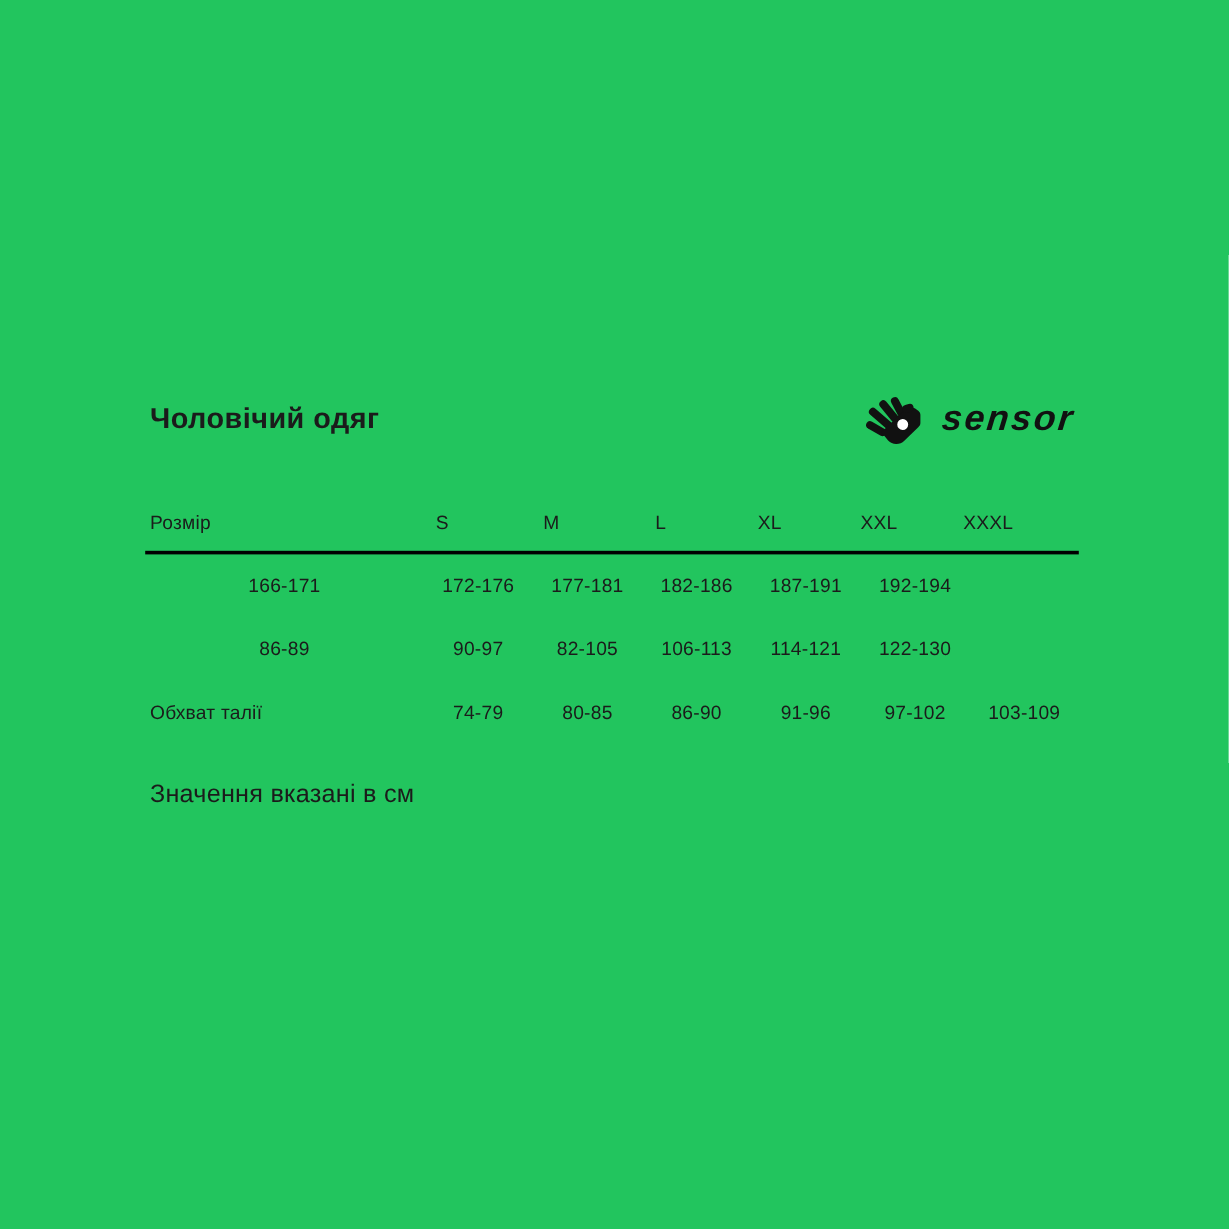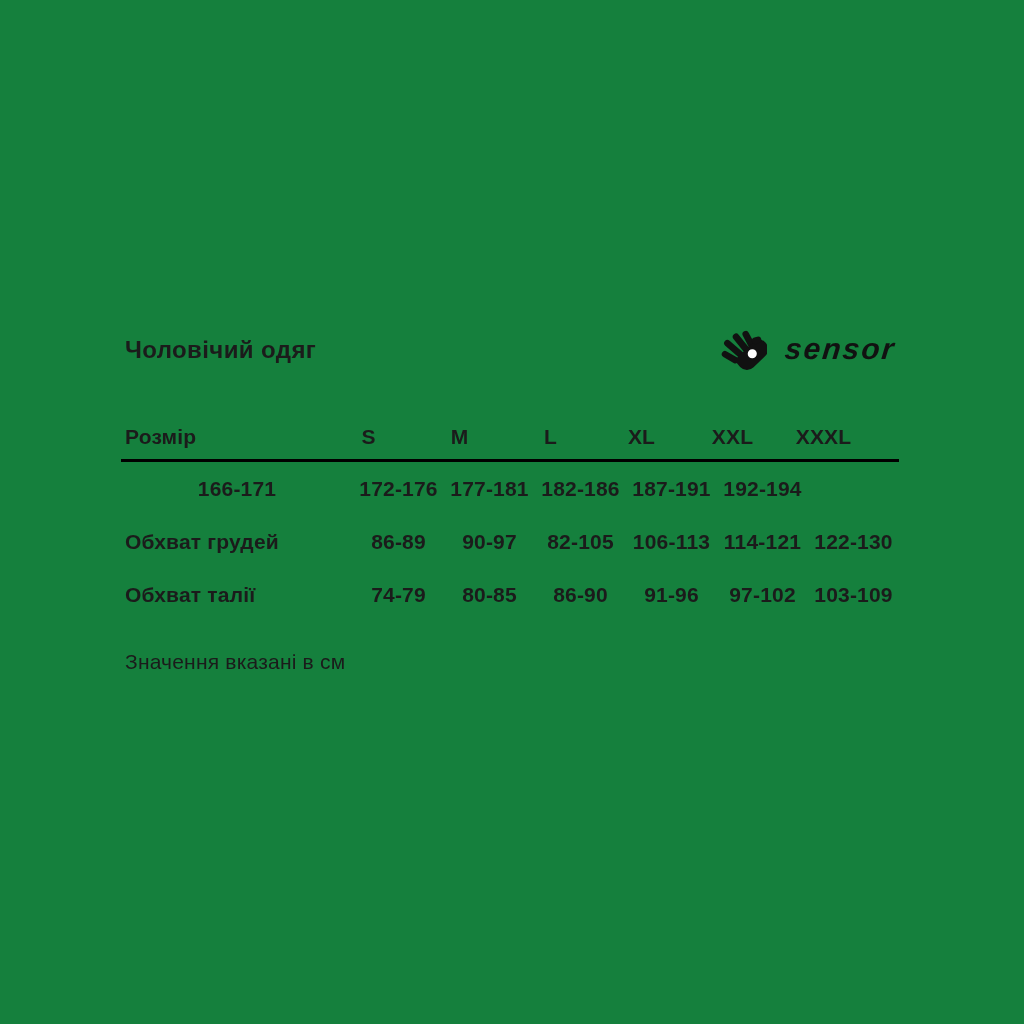--- a/index.html
+++ b/index.html
@@ -5,21 +5,21 @@
   * { box-sizing: border-box; }
   html, body { margin: 0; padding: 0; background: #ffffff; }
   body {
     width: 1024px; height: 1024px;
     font-family: "Liberation Sans", sans-serif;
     color: #1b1b1b;
   }
   .canvas {
     position: relative;
     width: 1024px; height: 1024px;
-    background: #15803d;
+    background: #22c55e;
     overflow: hidden;
   }
 
   
   .topbar {
     position: absolute;
     left: 125px; top: 326px;
     width: 770px; height: 48px;
     display: flex;
     justify-content: space-between;
@@ -57,21 +57,21 @@
   }
   .grid-row {
     display: grid;
     grid-template-columns: 232px repeat(6, 91px);
     align-items: center;
   }
   .thead {
     height: 48px;
     border-bottom: 3px solid #000000;
   }
-  .cell { font-size: 21px; color: #1b1b1b; letter-spacing: 0.2px; font-weight: bold; }
+  .cell { font-size: 16px; color: #1b1b1b; letter-spacing: 0.2px; }
   .cell.rowlabel { text-align: left; padding-left: 4px; }
   .cell.colhead { text-align: center; transform: translateX(-30px); }
   .cell.val { text-align: center; }
   .trow { height: 53px; }
 
   .units-note {
     position: absolute;
     left: 125px; top: 650px;
     margin: 0;
     font-size: 21px;
@@ -119,21 +119,20 @@
     <div class="grid-row trow">
       <div class="cell val">166-171</div>
       <div class="cell val">172-176</div>
       <div class="cell val">177-181</div>
       <div class="cell val">182-186</div>
       <div class="cell val">187-191</div>
       <div class="cell val">192-194</div>
     </div>
 
     <div class="grid-row trow">
-      <div class="cell rowlabel">Обхват грудей</div>
       <div class="cell val">86-89</div>
       <div class="cell val">90-97</div>
       <div class="cell val">82-105</div>
       <div class="cell val">106-113</div>
       <div class="cell val">114-121</div>
       <div class="cell val">122-130</div>
     </div>
 
     <div class="grid-row trow">
       <div class="cell rowlabel">Обхват талії</div>

